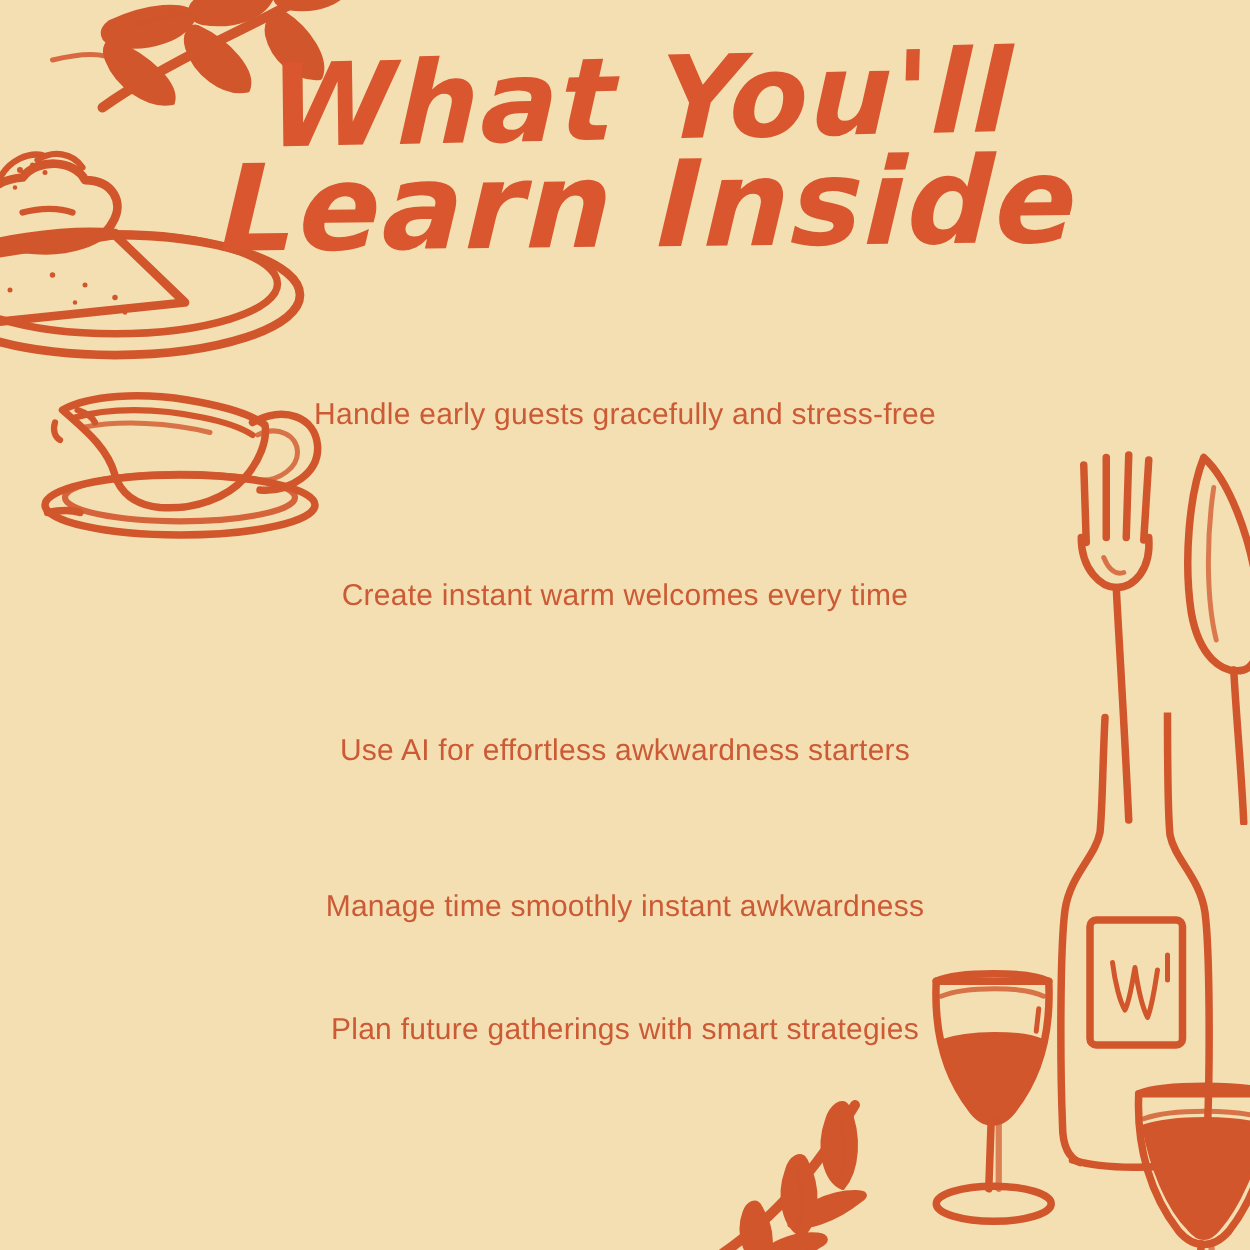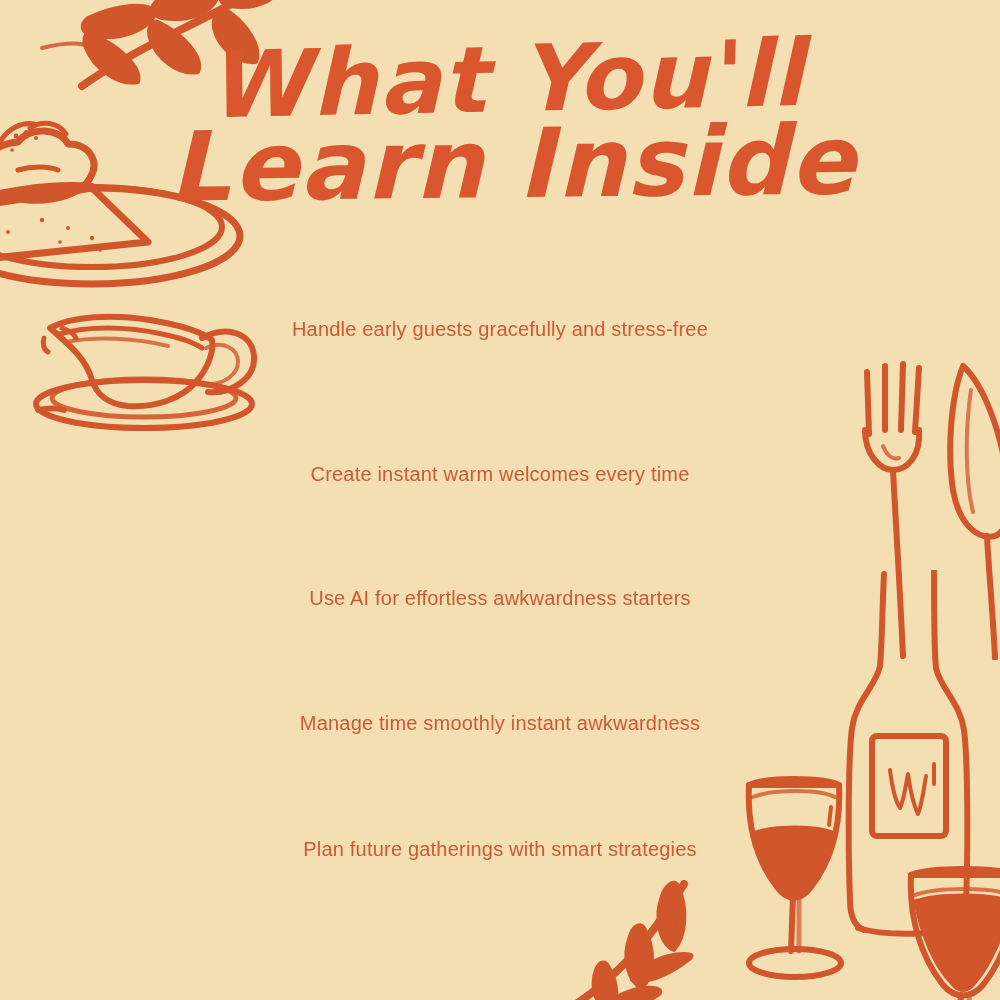--- a/index.html
+++ b/index.html
@@ -64,29 +64,29 @@
     width: 1000px;
     z-index: 4;
   }
   .list-item {
     width: 820px;
     margin: 0 auto;
     text-align: center;
     color: #CB5A35;
     font-family: "Liberation Sans", sans-serif;
     font-weight: 400;
-    font-size: 20px;
+    font-size: 24px;
     line-height: 1.16;
     letter-spacing: 0.2px;
   }
   .li-1 { position:absolute; top: 18px;  left: 90px; width: 820px; }
   .li-2 { position:absolute; top: 163px; left: 90px; width: 820px; }
   .li-3 { position:absolute; top: 287px; left: 90px; width: 820px; }
   .li-4 { position:absolute; top: 412px; left: 90px; width: 820px; }
-  .li-5 { position:absolute; top: 538px; left: 90px; width: 820px; }
+  .li-5 { position:absolute; top: 510px; left: 90px; width: 820px; }
 
   .narrow { max-width: 560px; margin: 0 auto; }
   .narrow-5 { max-width: 520px; margin: 0 auto; }
 
   
   #branch-top    { left: -10px;  top: -18px; }
   #pie-plate     { left: -58px;  top: 92px; }
   #gravy-boat    { left: 16px;   top: 300px; }
   #fork-knife    { left: 855px;  top: 360px; }
   #wine-bottle   { left: 838px;  top: 570px; }

